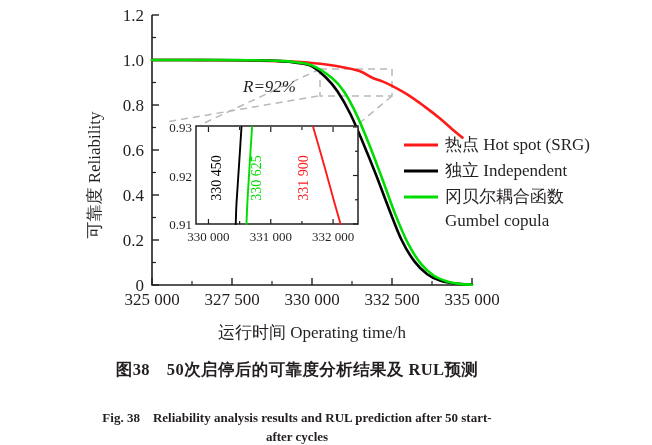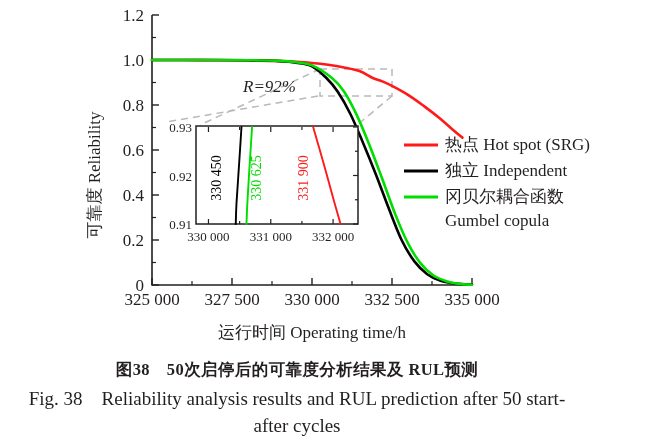--- a/index.html
+++ b/index.html
@@ -98,24 +98,25 @@
     color: #231f20;
   }
   .caption-cn {
     font-size: 16.5px;
     font-weight: bold;
     letter-spacing: 0.4px;
     line-height: 1.5;
     white-space: pre;
   }
   .caption-en {
-    font-size: 19px;
-    font-weight: normal;
+    font-size: 13px;
+    font-weight: bold;
     line-height: 1.45;
     padding: 2px 8px 0 8px;
+    margin-top: 24px;
   }
   .cap-en-l1 { display: block; white-space: pre; }
   .cap-en-l2 { display: block; }
 </style>
 </head>
 <body>
 
 <div id="figure">
 
   <svg class="chart-svg" viewBox="0 0 652 355">

